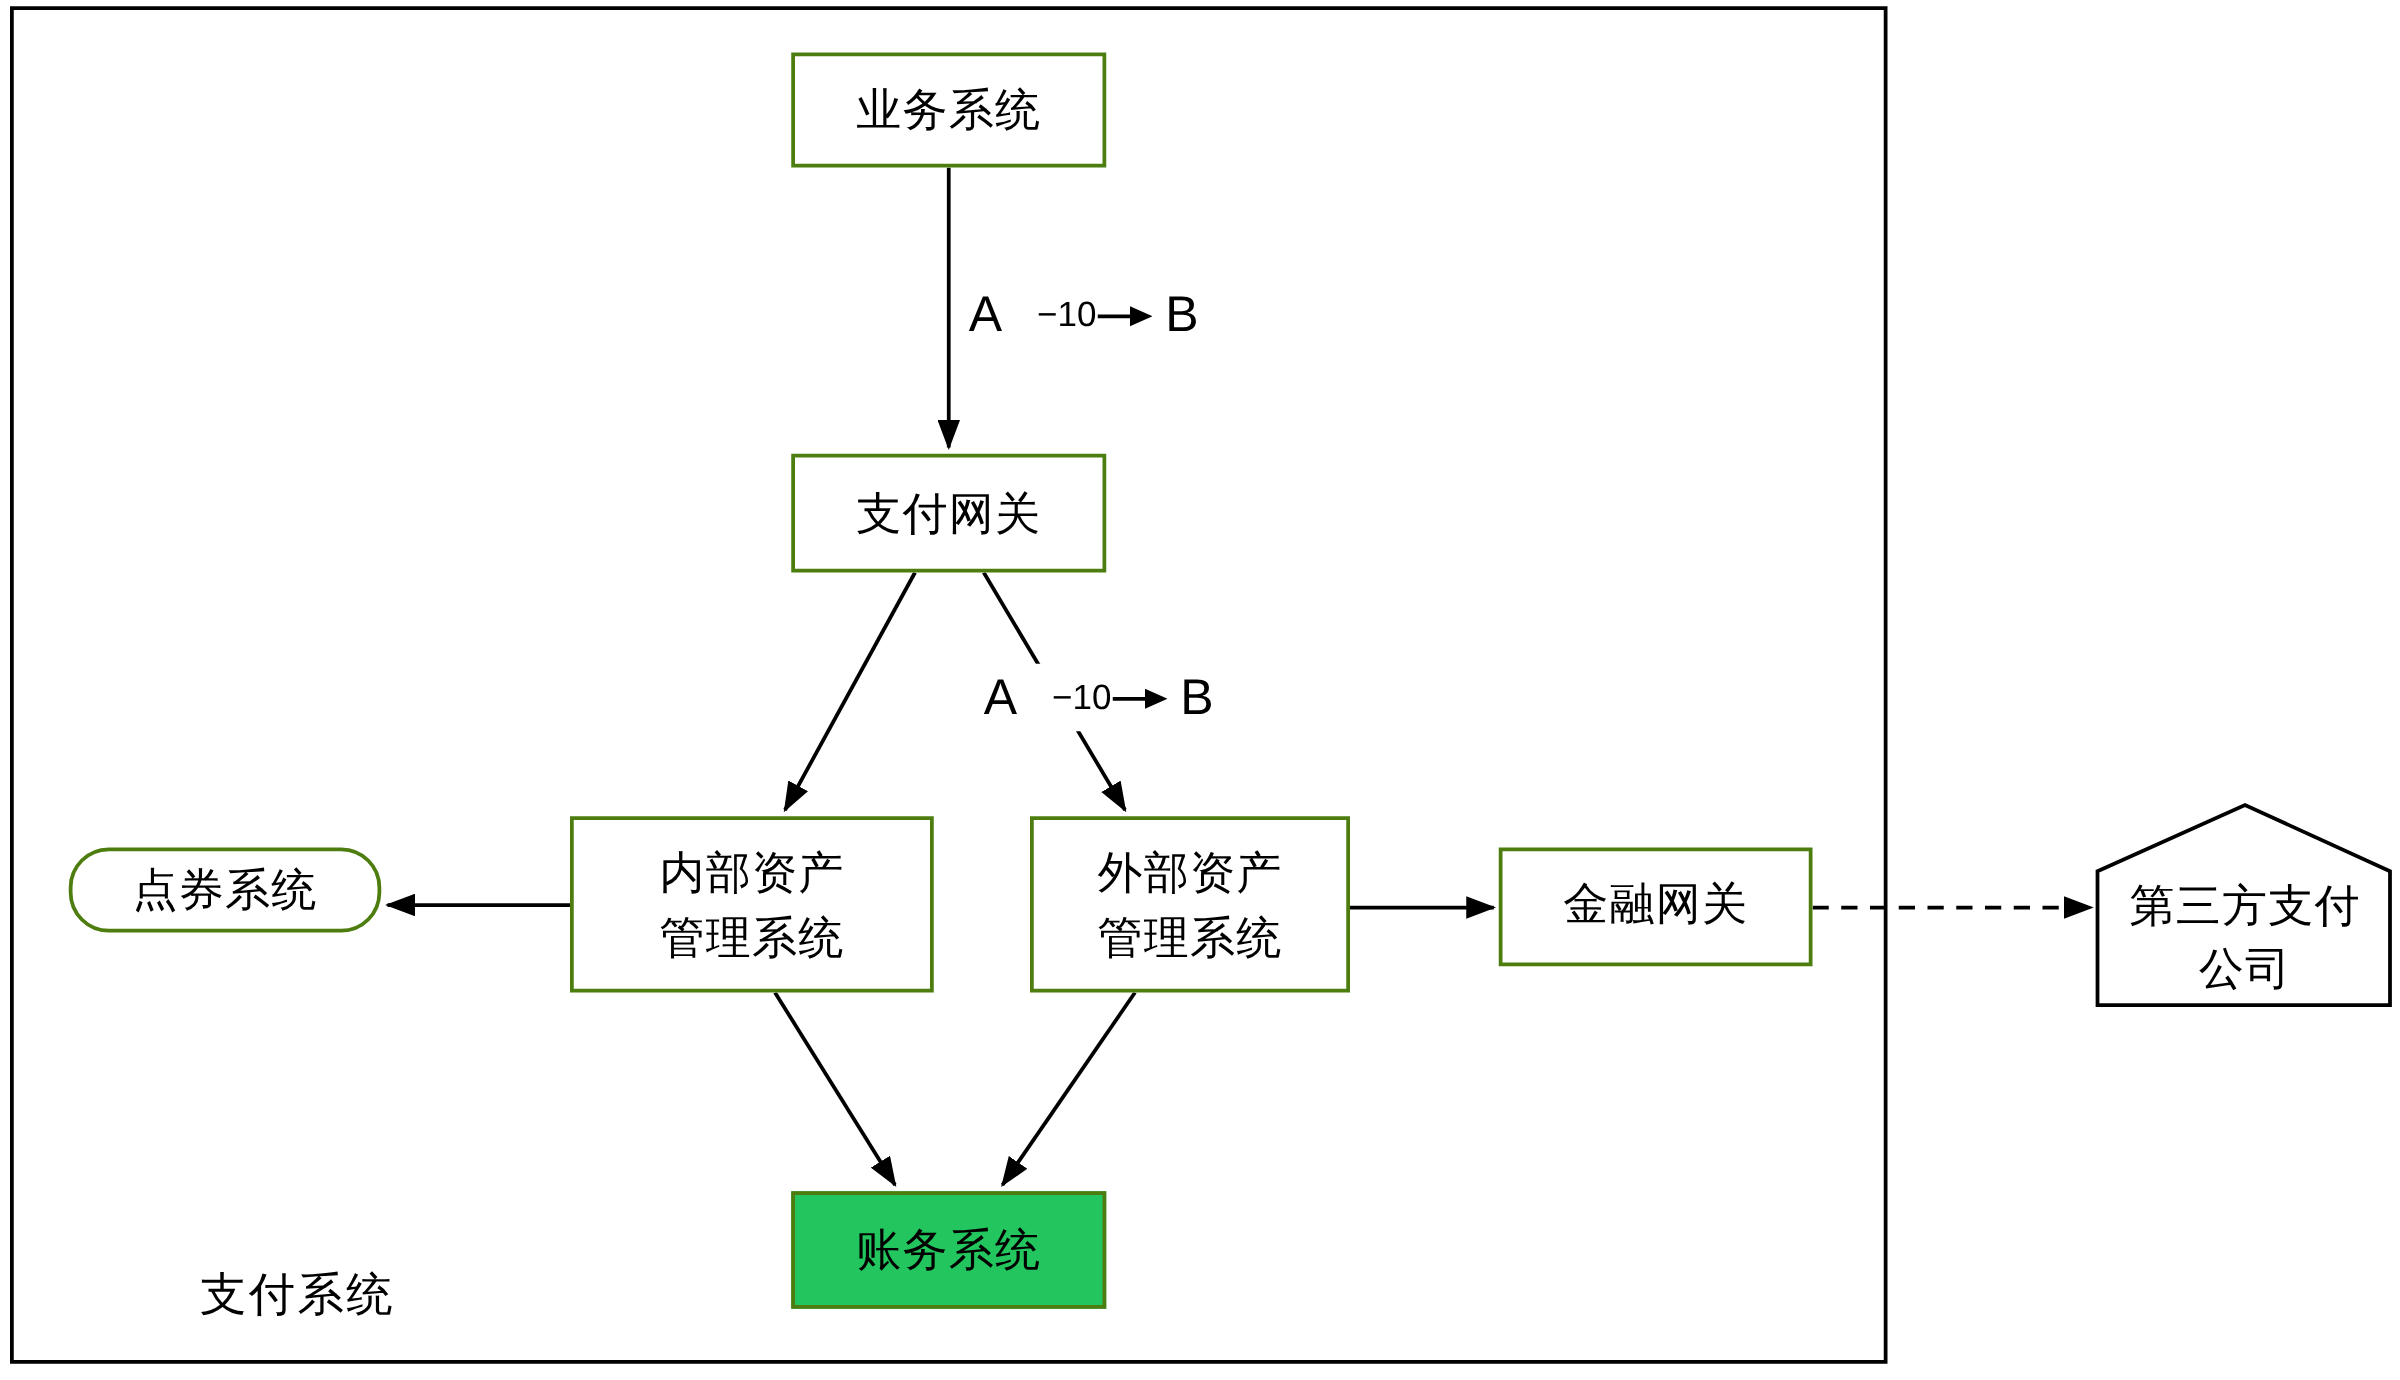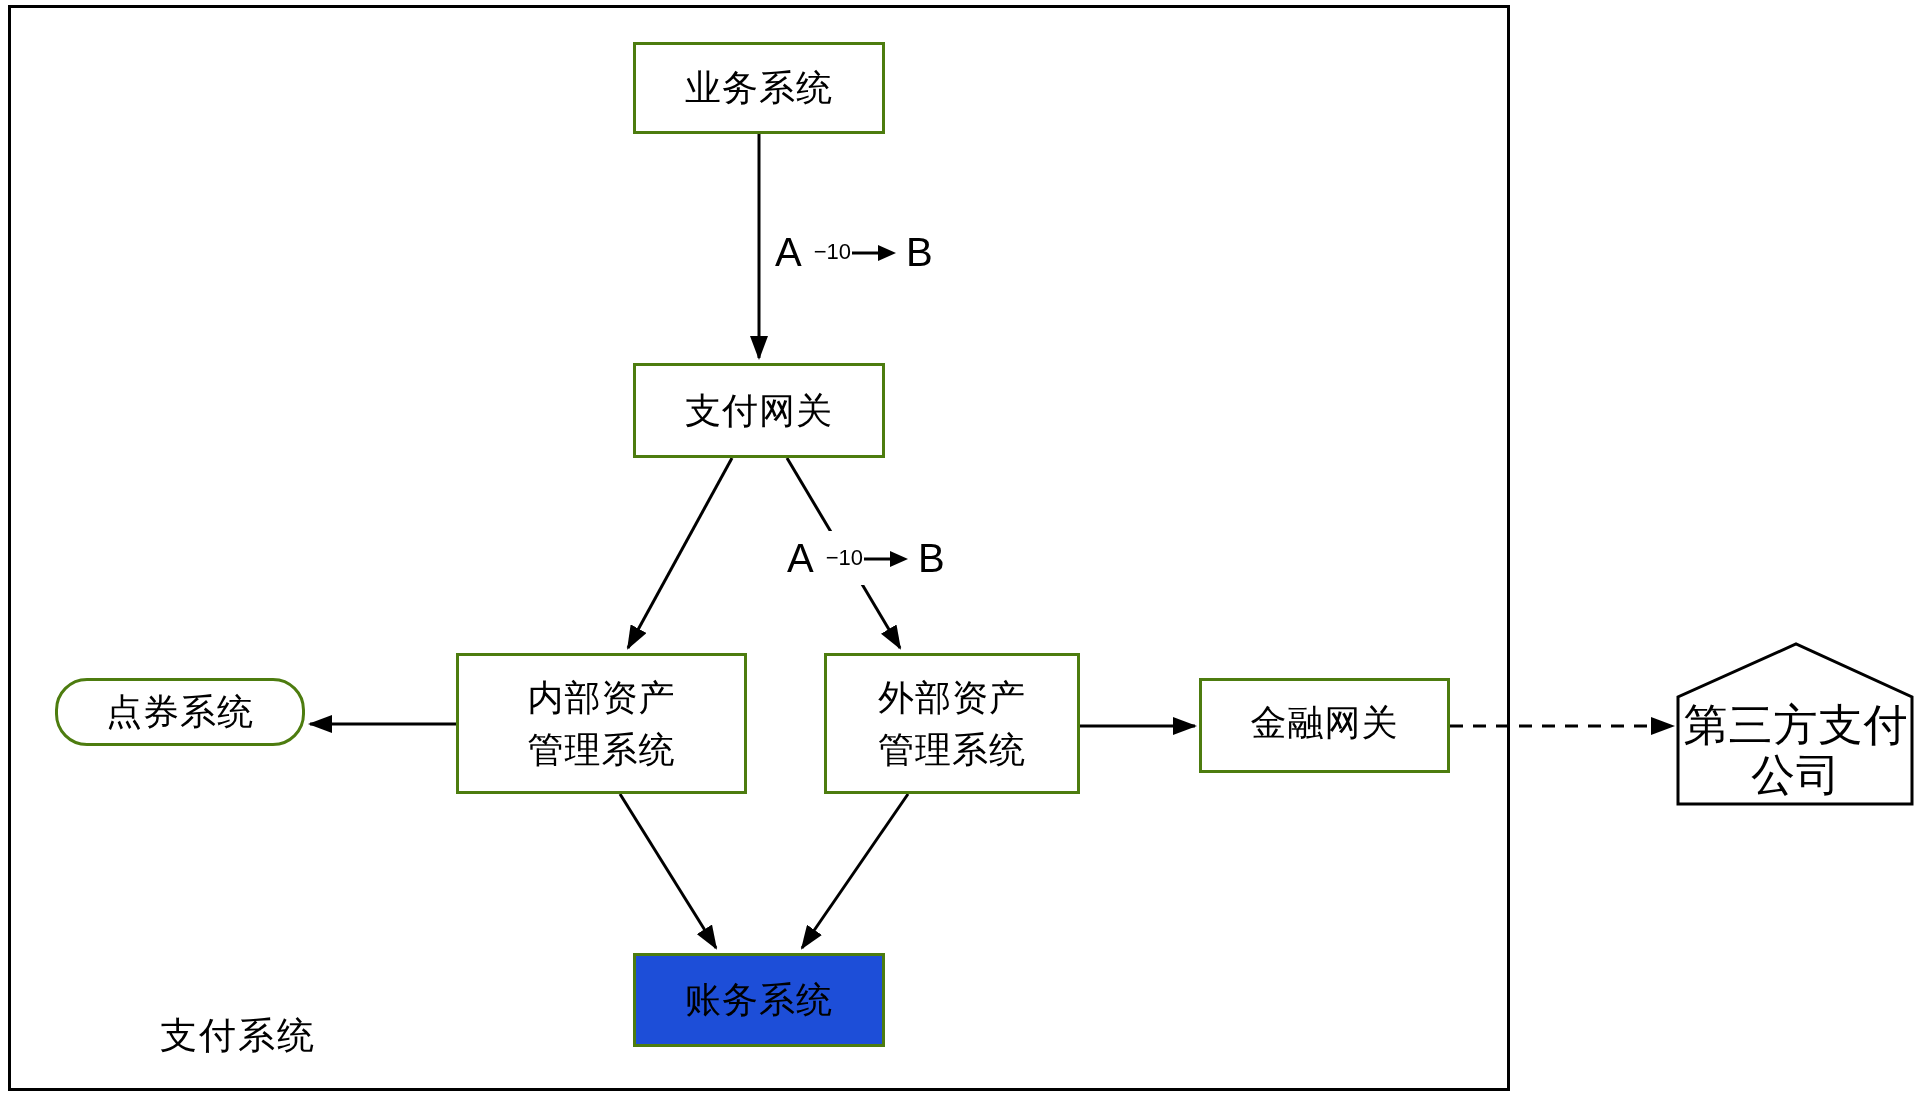--- a/index.html
+++ b/index.html
@@ -22,31 +22,31 @@
     display:flex;flex-direction:column;align-items:center;justify-content:center;
     font-size:36px;line-height:52px;letter-spacing:1px;
     text-align:center;
   }
   .node-business{left:633px;top:42px;width:252px;height:92px;}
   .node-gateway{left:633px;top:363px;width:252px;height:95px;}
   .node-internal{left:456px;top:653px;width:291px;height:141px;}
   .node-external{left:824px;top:653px;width:256px;height:141px;}
   .node-voucher{left:55px;top:678px;width:250px;height:68px;border-radius:32px;}
   .node-finance{left:1199px;top:678px;width:251px;height:95px;font-family:Liberation Mono, monospace;}
-  .node-accounting{left:633px;top:953px;width:252px;height:94px;background:#1d4ed8;}
+  .node-accounting{left:633px;top:953px;width:252px;height:94px;background:#22c55e;}
   .node-thirdparty-text{
     position:absolute;left:1678px;top:698px;width:236px;height:104px;
     display:flex;flex-direction:column;align-items:center;justify-content:center;
-    font-size:44px;line-height:50px;letter-spacing:1px;text-align:center;
+    font-size:36px;line-height:50px;letter-spacing:1px;text-align:center;
   }
   .edge-label{
     position:absolute;display:flex;align-items:center;
     font-size:40px;
   }
-  .edge-label .amount{font-size:22px;margin-left:12px;letter-spacing:0;}
+  .edge-label .amount{font-size:28px;margin-left:28px;letter-spacing:0;}
   .edge-label .endpoint{letter-spacing:0;}
   .edge-label .mini-arrow{display:block;margin:2px 10px 0 1px;}
   .edge-label-1{left:775px;top:226px;height:52px;}
   .edge-label-2{left:779px;top:531px;height:54px;background:#fff;padding:0 8px;}
   .group-label{
     position:absolute;left:160px;top:1015px;
     font-size:37px;line-height:42px;letter-spacing:2px;text-align:center;
   }
 </style>
 </head>

